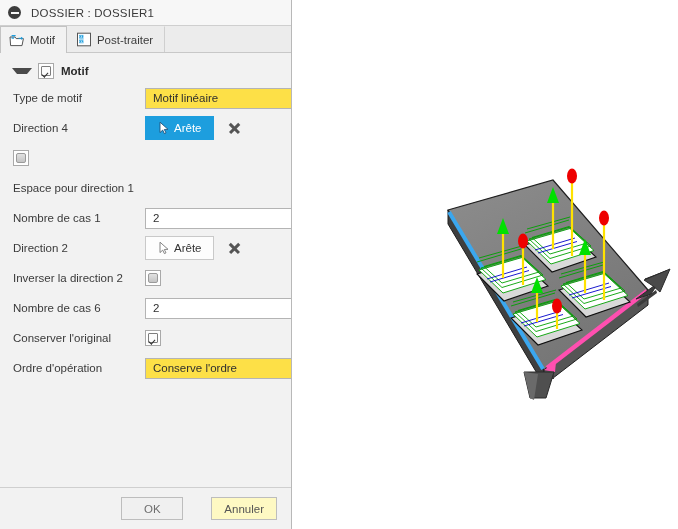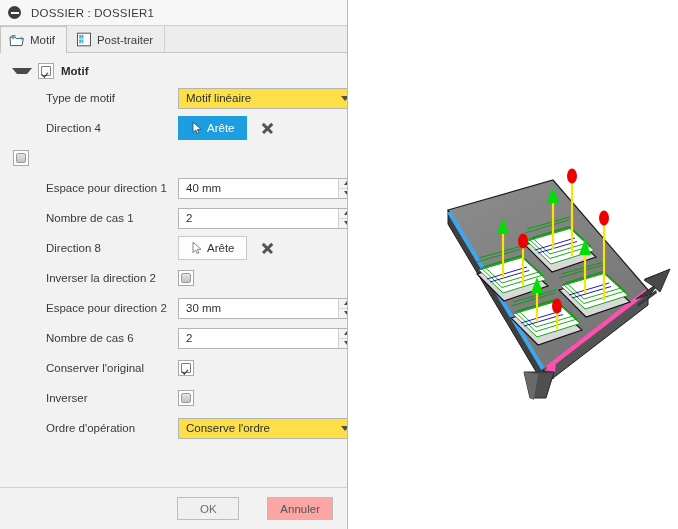--- a/index.html
+++ b/index.html
@@ -6,21 +6,21 @@
   body{
     width:678px;height:529px;
     background:#ffffff;
     font-family:"Liberation Sans","DejaVu Sans",sans-serif;
     font-size:12px;color:#333;
     overflow:hidden;position:relative;
   }
 
   
   #panel{
-    position:absolute;left:0;top:0;width:348px;height:529px;
+    position:absolute;left:0;top:0;width:292px;height:529px;
     background:#f2f2f2;
     border-right:1px solid #b8b8b8;
     box-sizing:border-box;
     display:flex;flex-direction:column;
   }
   .titlebar{
     height:26px;flex:0 0 26px;
     background:#f7f7f7;
     border-bottom:1px solid #cfcfcf;
     display:flex;align-items:center;
@@ -103,21 +103,20 @@
   }
 
   
   .row{
     display:flex;align-items:center;height:30px;
     padding-left:13px;box-sizing:border-box;
   }
   .row .lbl{
     width:132px;flex:0 0 132px;font-size:11.5px;color:#3a3a3a;
     white-space:nowrap;
-    margin-left:33px;
   }
   .ctrl{flex:0 0 auto;display:flex;align-items:center;}
 
   
   .sel{
     width:178px;height:21px;box-sizing:border-box;
     background:#fde047;border:1px solid #b4b4b4;
     display:flex;align-items:center;justify-content:space-between;
     padding:0 6px 0 7px;font-size:11.5px;color:#2f2f2f;
   }
@@ -173,21 +172,21 @@
     display:flex;align-items:center;justify-content:flex-end;
     padding-right:14px;gap:28px;box-sizing:border-box;
   }
   .btn{
     min-width:62px;height:23px;box-sizing:border-box;
     border:1px solid #bdbdbd;background:#f0f0f0;
     font-size:11.5px;color:#6e6e6e;
     display:flex;align-items:center;justify-content:center;
     padding:0 12px;
   }
-  .btn.cancel{color:#555;background:#fca5a5;}
+  .btn.cancel{color:#555;background:#fef9c3;}
 
   
   #viewport{
     position:absolute;left:348px;top:0;width:330px;height:529px;
     background:#fff;overflow:hidden;
   }
   #viewport svg{display:block;}
 </style>
 </head>
 <body>
@@ -263,33 +262,20 @@
     <div class="row">
       <span class="ctrl">
         <span class="cbx">
             <span class="inner"></span>
           </span>
       </span>
     </div>
 
     <div class="row">
       <span class="lbl">Espace pour direction 1</span>
-      <span class="ctrl">
-        <span class="spin">
-          <span class="val">40 mm</span>
-          <span class="arrows">
-            <div>
-                <i class="up"></i>
-              </div>
-            <div>
-                <i class="dn"></i>
-              </div>
-          </span>
-        </span>
-      </span>
     </div>
 
     <div class="row">
       <span class="lbl">Nombre de cas 1</span>
       <span class="ctrl">
         <span class="spin">
           <span class="val">2</span>
           <span class="arrows">
             <div>
                 <i class="up"></i>
@@ -297,21 +283,21 @@
             <div>
                 <i class="dn"></i>
               </div>
           </span>
         </span>
       </span>
     </div>
 
 
     <div class="row">
-      <span class="lbl">Direction 8</span>
+      <span class="lbl">Direction 2</span>
       <span class="ctrl">
         <span class="entbtn">
           <span class="cursor-ico">
             <svg viewBox="0 0 13 14" width="13" height="14">
               <path d="M2 1.2 L2 11.6 L4.7 9.1 L6.4 12.6 L8 11.8 L6.3 8.5 L10 8.3 Z" fill="#ffffff" stroke="#777" stroke-width="0.9"></path>
             </svg>
           </span>
           <span>Arête</span>
         </span>
         <span class="xbtn"></span>
@@ -320,36 +306,20 @@
 
     <div class="row">
       <span class="lbl">Inverser la direction 2</span>
       <span class="ctrl">
         <span class="cbx">
             <span class="inner"></span>
           </span>
       </span>
     </div>
 
-    <div class="row">
-      <span class="lbl">Espace pour direction 2</span>
-      <span class="ctrl">
-        <span class="spin">
-          <span class="val">30 mm</span>
-          <span class="arrows">
-            <div>
-                <i class="up"></i>
-              </div>
-            <div>
-                <i class="dn"></i>
-              </div>
-          </span>
-        </span>
-      </span>
-    </div>
 
     <div class="row">
       <span class="lbl">Nombre de cas 6</span>
       <span class="ctrl">
         <span class="spin">
           <span class="val">2</span>
           <span class="arrows">
             <div>
                 <i class="up"></i>
               </div>
@@ -363,28 +333,20 @@
 
     <div class="row">
       <span class="lbl">Conserver l'original</span>
       <span class="ctrl">
         <span class="cbx checked">
             <span class="inner"></span>
           </span>
       </span>
     </div>
 
-    <div class="row">
-      <span class="lbl">Inverser</span>
-      <span class="ctrl">
-        <span class="cbx">
-            <span class="inner"></span>
-          </span>
-      </span>
-    </div>
 
     <div class="row">
       <span class="lbl">Ordre d'opération</span>
       <span class="ctrl">
         <span class="sel">
           <span>Conserve l'ordre</span>
           <span class="caret"></span>
         </span>
       </span>
     </div>

